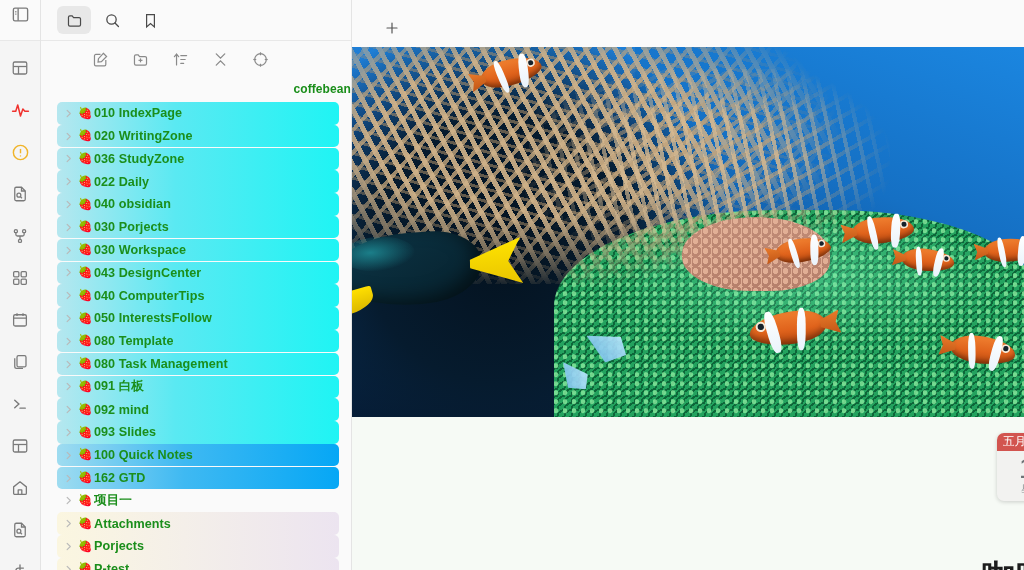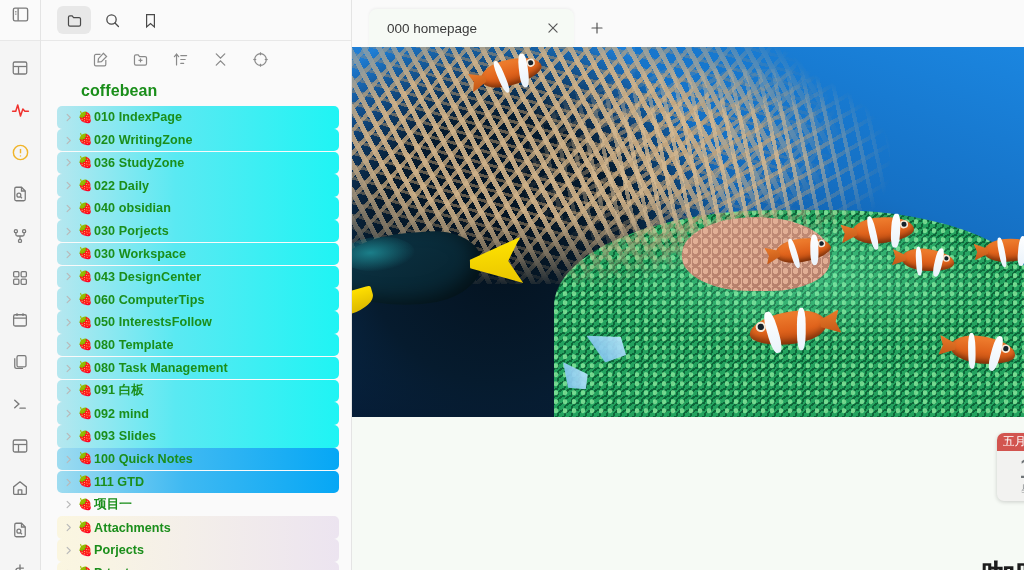--- a/index.html
+++ b/index.html
@@ -64,22 +64,23 @@
     padding-right: 32px;
   }
   .tbtn {
     width: 22px; height: 22px;
     display: flex; align-items: center; justify-content: center;
     color: #8a8a8a; cursor: pointer;
   }
 
   .vault-name {
     padding: 4px 0 6px 40px;
-    font-size: 16px; font-weight: 700; color: #1a8e1a;
+    font-size: 12px; font-weight: 700; color: #1a8e1a;
     letter-spacing: .1px;
+    text-align: right;
   }
 
   .file-list {
     flex: 1;
     overflow: hidden;
     padding: 0 12px 0 16px;
   }
   .file-row {
     height: 22.5px;
     display: flex; align-items: center;
@@ -551,21 +552,21 @@
           <span class="femoji">🍓</span>
           <span class="fname">043 DesignCenter</span>
         </div>
         <div class="file-row" style="background: linear-gradient(90deg, rgb(182, 231, 239) 0%, rgb(90, 233, 242) 42%, rgb(31, 244, 244) 100%);">
           <span class="chev">
             <svg width="11" height="11" viewBox="0 0 24 24" fill="none" stroke="currentColor" stroke-width="2.4" stroke-linecap="round" stroke-linejoin="round">
               <polyline points="9,5 16,12 9,19"></polyline>
             </svg>
           </span>
           <span class="femoji">🍓</span>
-          <span class="fname">060 ComputerTips</span>
+          <span class="fname">040 ComputerTips</span>
         </div>
         <div class="file-row" style="background: linear-gradient(90deg, rgb(182, 231, 239) 0%, rgb(90, 233, 242) 42%, rgb(31, 244, 244) 100%);">
           <span class="chev">
             <svg width="11" height="11" viewBox="0 0 24 24" fill="none" stroke="currentColor" stroke-width="2.4" stroke-linecap="round" stroke-linejoin="round">
               <polyline points="9,5 16,12 9,19"></polyline>
             </svg>
           </span>
           <span class="femoji">🍓</span>
           <span class="fname">050 InterestsFollow</span>
         </div>
@@ -623,21 +624,21 @@
           <span class="femoji">🍓</span>
           <span class="fname">100 Quick Notes</span>
         </div>
         <div class="file-row" style="background: linear-gradient(90deg, rgb(159, 220, 240) 0%, rgb(63, 185, 242) 45%, rgb(6, 167, 245) 100%);">
           <span class="chev">
             <svg width="11" height="11" viewBox="0 0 24 24" fill="none" stroke="currentColor" stroke-width="2.4" stroke-linecap="round" stroke-linejoin="round">
               <polyline points="9,5 16,12 9,19"></polyline>
             </svg>
           </span>
           <span class="femoji">🍓</span>
-          <span class="fname">111 GTD</span>
+          <span class="fname">162 GTD</span>
         </div>
         <div class="file-row" style="background: transparent;">
           <span class="chev">
             <svg width="11" height="11" viewBox="0 0 24 24" fill="none" stroke="currentColor" stroke-width="2.4" stroke-linecap="round" stroke-linejoin="round">
               <polyline points="9,5 16,12 9,19"></polyline>
             </svg>
           </span>
           <span class="femoji">🍓</span>
           <span class="fname">项目一</span>
         </div>
@@ -667,29 +668,20 @@
           </span>
           <span class="femoji">🍓</span>
           <span class="fname">P-test</span>
         </div>
       </div>
   </div>
 
   <div class="main">
 
     <div class="tabbar">
-      <div class="doc-tab">
-        <span class="doc-tab-title">000 homepage</span>
-        <span class="tab-close">
-          <svg width="14" height="14" viewBox="0 0 24 24" fill="none" stroke="currentColor" stroke-width="1.9" stroke-linecap="round">
-            <line x1="5" y1="5" x2="19" y2="19"></line>
-              <line x1="19" y1="5" x2="5" y2="19"></line>
-          </svg>
-        </span>
-      </div>
       <div class="tab-add">
         <svg width="16" height="16" viewBox="0 0 24 24" fill="none" stroke="currentColor" stroke-width="1.8" stroke-linecap="round">
           <line x1="12" y1="4.5" x2="12" y2="19.5"></line>
             <line x1="4.5" y1="12" x2="19.5" y2="12"></line>
         </svg>
       </div>
     </div>
 
     <div class="content">
 

